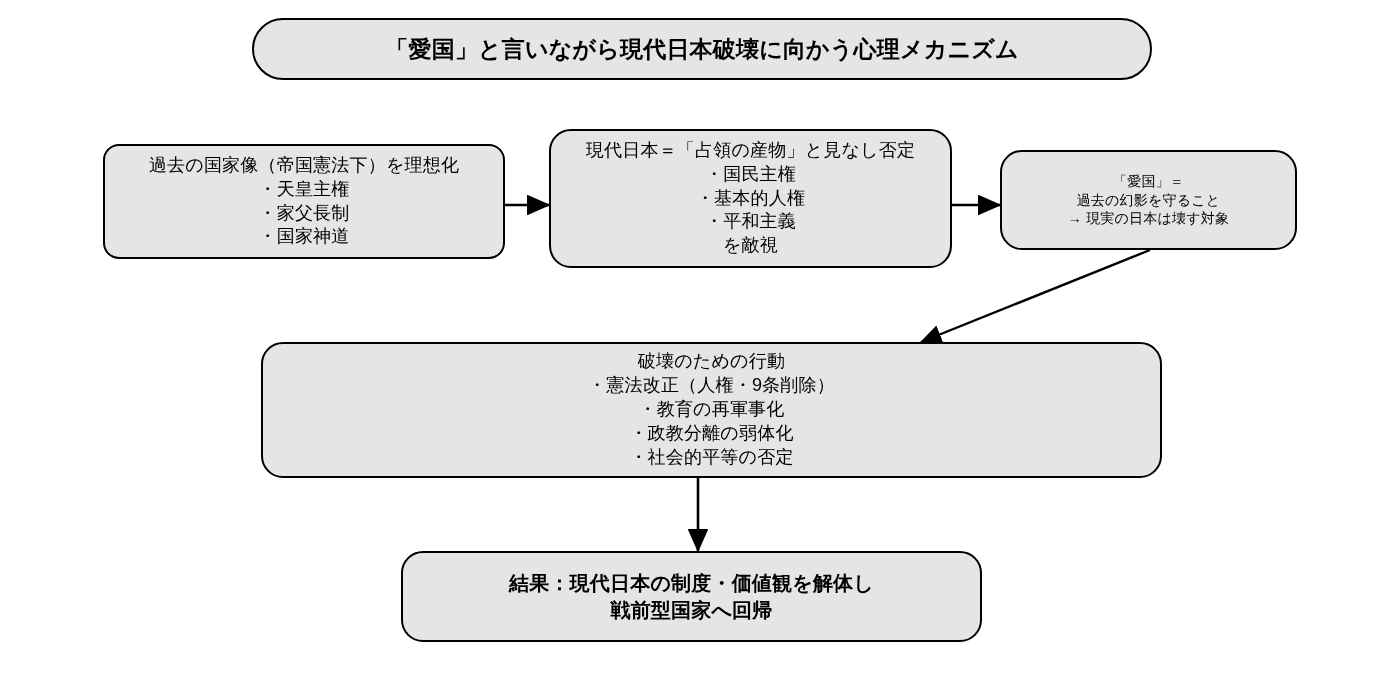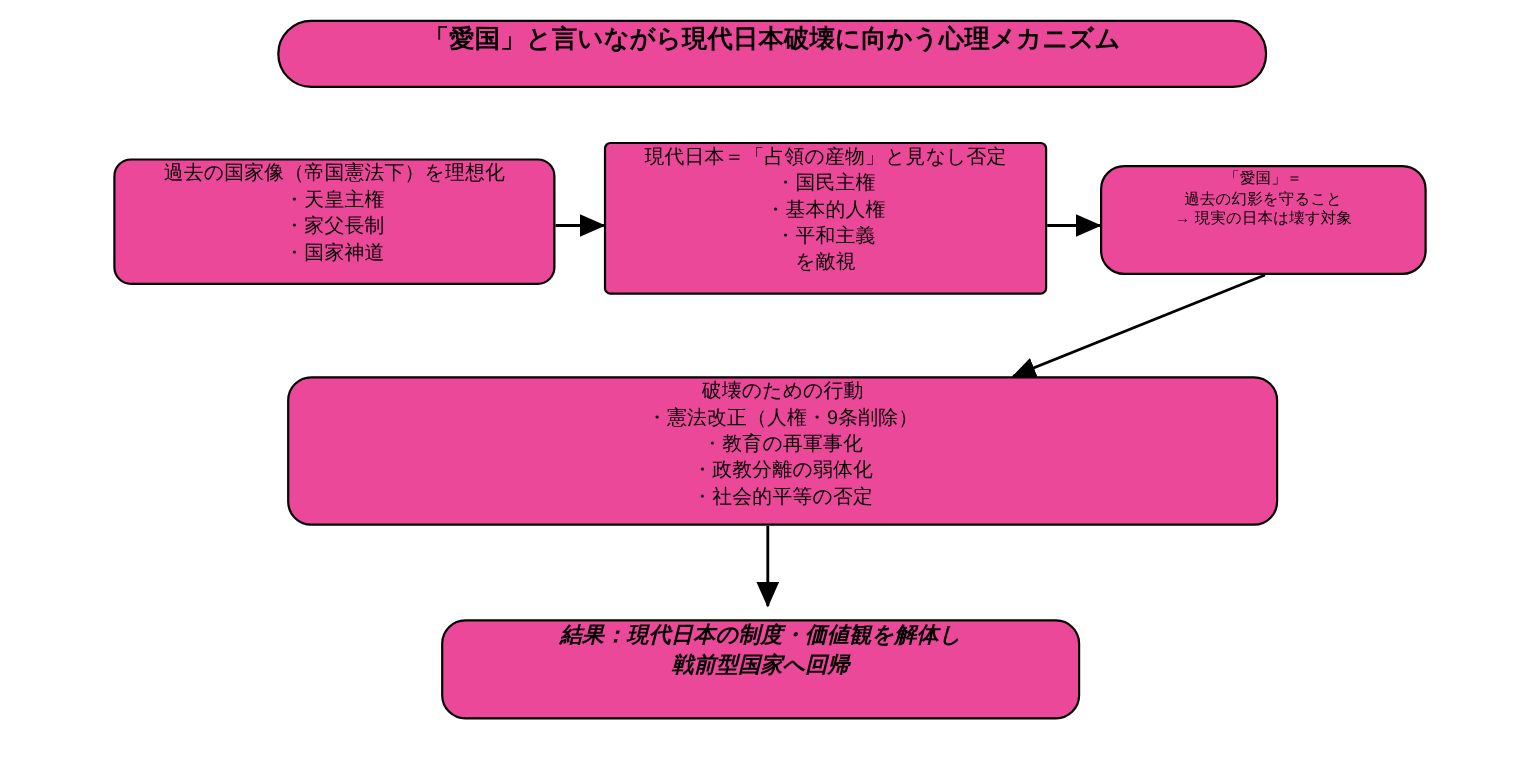--- a/index.html
+++ b/index.html
@@ -8,23 +8,23 @@
     background:#ffffff;
     font-family:"Liberation Sans","DejaVu Sans",sans-serif;
     color:#000000;
     overflow:hidden;
   }
   #canvas{position:relative;width:1400px;height:691px;}
   .node{
     position:absolute;
     box-sizing:border-box;
     border:2.5px solid #000000;
-    background:#ec4899;
+    background:#e5e5e5;
     display:flex;
-    align-items:flex-start;
+    align-items:center;
     justify-content:center;
     text-align:center;
     line-height:1.33;
     white-space:pre-line;
     letter-spacing:0.2px;
     z-index:2;
   }
   .node span{display:block;width:100%;}
 
   #title-node{
@@ -32,38 +32,38 @@
     border-radius:31px;
     font-size:23px;font-weight:bold;
   }
   #node-past{
     left:103px;top:144px;width:402px;height:115px;
     border-radius:16px;
     font-size:18px;
   }
   #node-modern{
     left:549px;top:129px;width:403px;height:139px;
-    border-radius:6px;
+    border-radius:22px;
     font-size:18px;
   }
   #node-patriot{
     left:1000px;top:150px;width:297px;height:100px;
     border-radius:22px;
     font-size:14px;
   }
   #node-actions{
     left:249px;top:342px;width:901px;height:136px;
     border-radius:22px;
     font-size:18px;
     margin-left:12px;
   }
   #node-result{
-    left:401px;top:563px;width:581px;height:91px;
+    left:401px;top:551px;width:581px;height:91px;
     border-radius:22px;
-    font-size:20px;font-weight:bold;font-style:italic;
+    font-size:20px;font-weight:bold;
   }
 
   #edges{position:absolute;left:0;top:0;width:1400px;height:691px;z-index:1;}
 </style>
 </head>
 <body>
 
 <div id="canvas">
 
   <svg id="edges" viewBox="0 0 1400 691" xmlns="http://www.w3.org/2000/svg">

